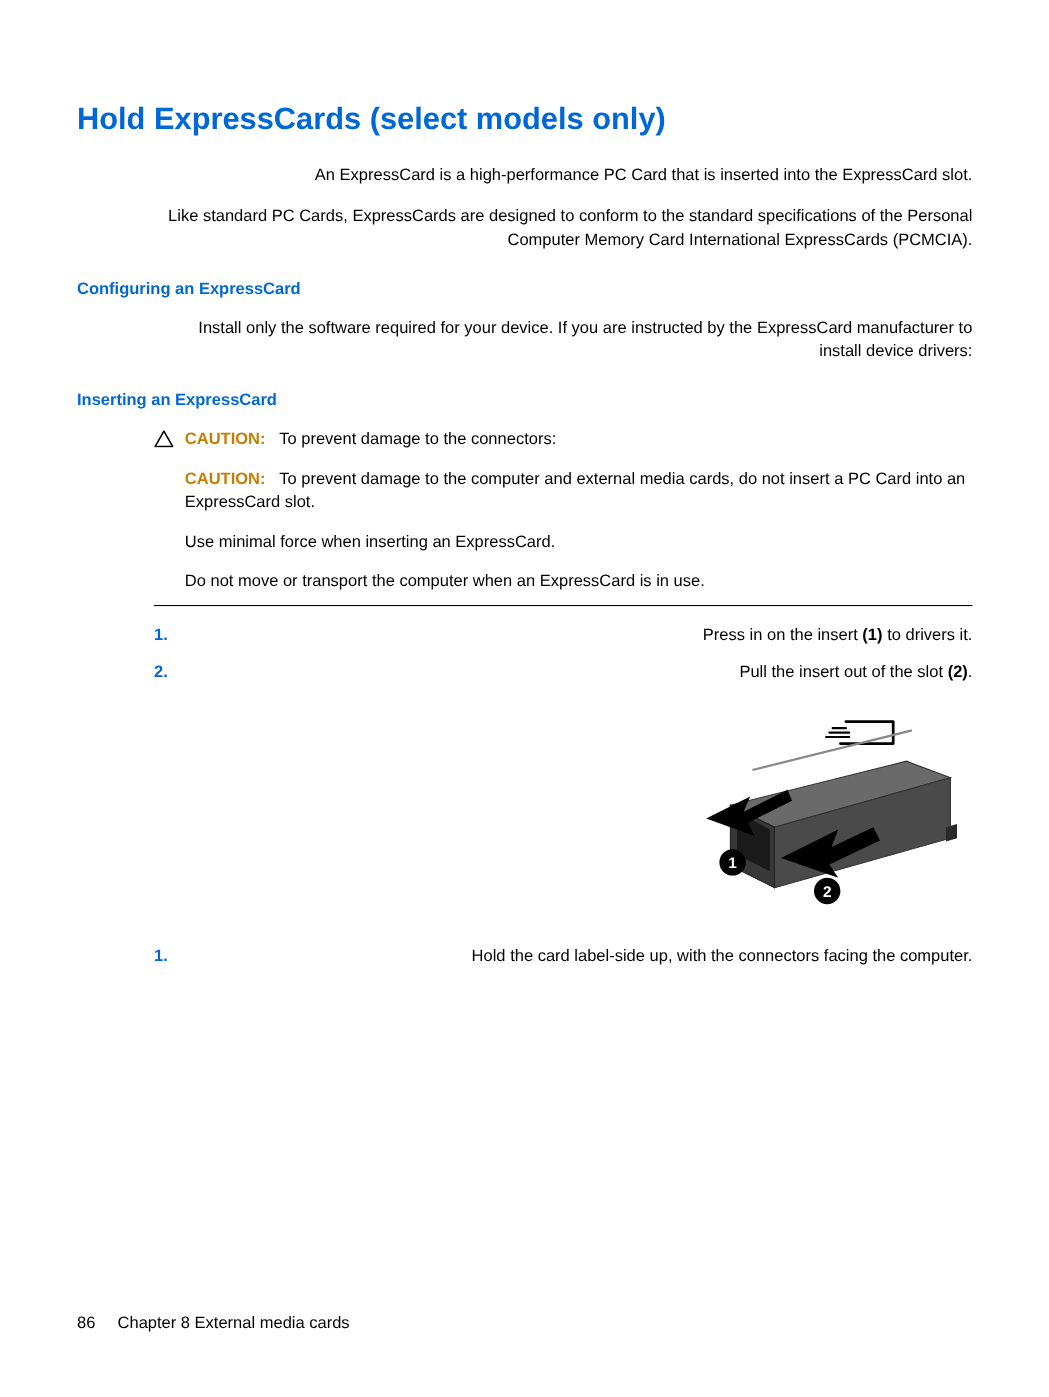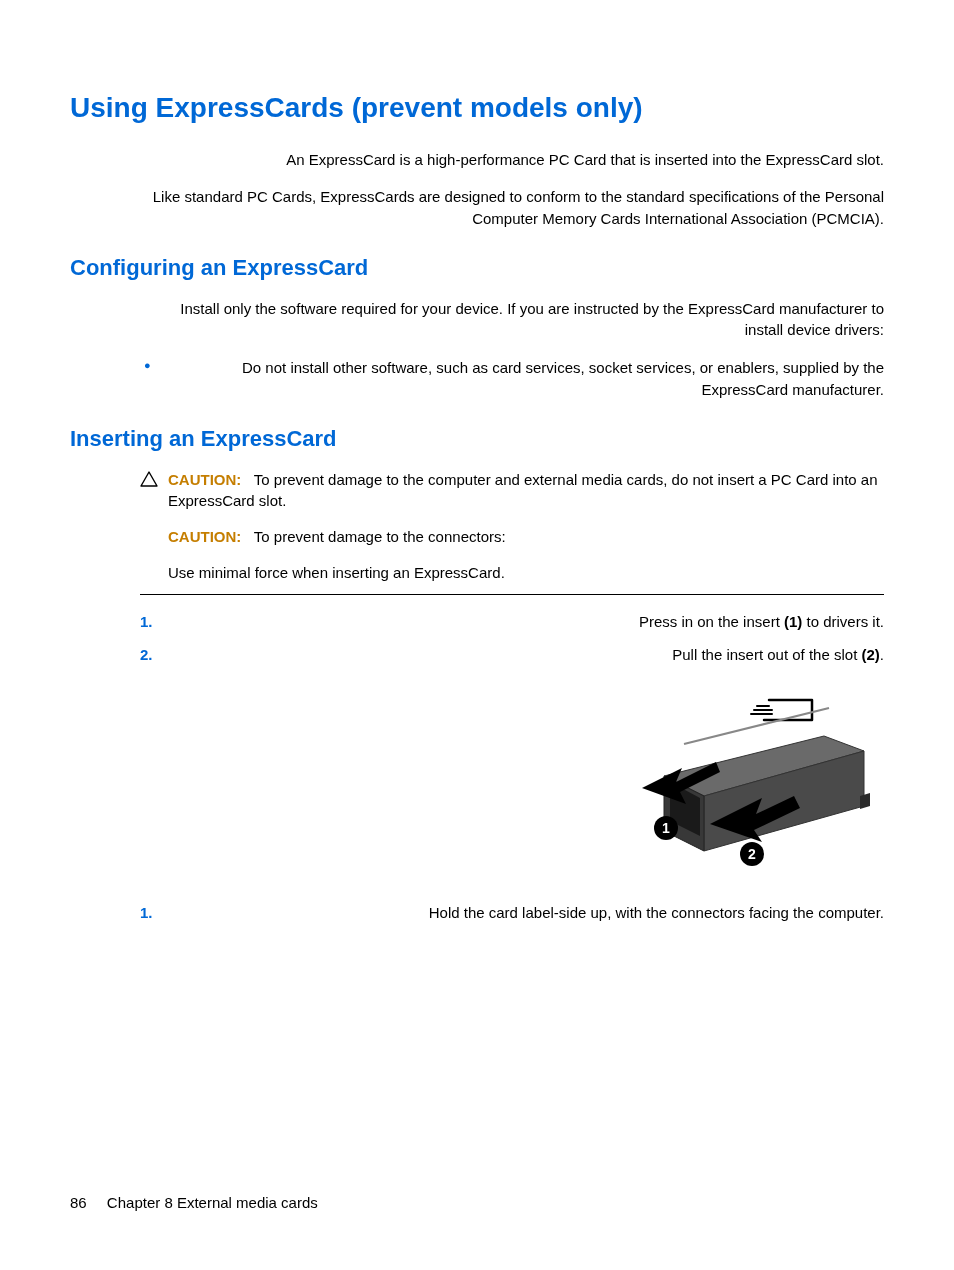--- a/index.html
+++ b/index.html
@@ -20,21 +20,21 @@
     margin: 0 auto;
   }
   h1.main-title {
     color: #0068d6;
     font-size: 28px;
     font-weight: bold;
     margin: 0 0 20px 0;
   }
   h2.sub-title {
     color: #0068d6;
-    font-size: 22px;
+    font-size: 15px;
     font-weight: bold;
     margin: 22px 0 14px 0;
   }
   .body-indent {
     margin-left: 70px;
     text-align: right;
   }
   p {
     margin: 0 0 16px 0;
   }
@@ -113,53 +113,53 @@
   .footer .pnum {
     margin-right: 16px;
   }
   b { font-weight: bold; }
 </style>
 </head>
 <body>
 
 <div class="page">
 
-  <h1 class="main-title">Using ExpressCards (prevent models only)</h1>
+  <h1 class="main-title">Hold ExpressCards (select models only)</h1>
 
   <div class="body-indent">
     <p>An ExpressCard is a high-performance PC Card that is inserted into the ExpressCard slot.</p>
-    <p>Like standard PC Cards, ExpressCards are designed to conform to the standard specifications of the Personal Computer Memory Cards International Association (PCMCIA).</p>
+    <p>Like standard PC Cards, ExpressCards are designed to conform to the standard specifications of the Personal Computer Memory Card International ExpressCards (PCMCIA).</p>
   </div>
 
   <h2 class="sub-title">Configuring an ExpressCard</h2>
 
   <div class="body-indent">
     <p>Install only the software required for your device. If you are instructed by the ExpressCard manufacturer to install device drivers:</p>
     <ul class="bullets">
-      <li>Do not install other software, such as card services, socket services, or enablers, supplied by the ExpressCard manufacturer.</li>
     </ul>
   </div>
 
   <h2 class="sub-title">Inserting an ExpressCard</h2>
 
   <div class="caution-block">
     <div class="caution-row">
       <span class="caution-icon">
         <svg width="18" height="16" viewBox="0 0 18 16">
           <path d="M9 1 L17 15 L1 15 Z" fill="none" stroke="#000" stroke-width="1.4" stroke-linejoin="round"></path>
         </svg>
       </span>
       <div class="caution-text">
         <p>
+          <span class="caution-label">CAUTION:</span>&nbsp;&nbsp;&nbsp;<span>To prevent damage to the connectors:</span>
+        </p>
+        <p>
           <span class="caution-label">CAUTION:</span>&nbsp;&nbsp;&nbsp;<span>To prevent damage to the computer and external media cards, do not insert a PC Card into an ExpressCard slot.</span>
         </p>
-        <p>
-          <span class="caution-label">CAUTION:</span>&nbsp;&nbsp;&nbsp;<span>To prevent damage to the connectors:</span>
-        </p>
         <p>Use minimal force when inserting an ExpressCard.</p>
+        <p>Do not move or transport the computer when an ExpressCard is in use.</p>
       </div>
     </div>
   </div>
 
   <div class="body-indent">
 
     <ol class="numbered">
       <li>
         <span class="num">1.</span>
         <span>Press in on the insert </span><b>(1)</b><span> to drivers it.</span>

